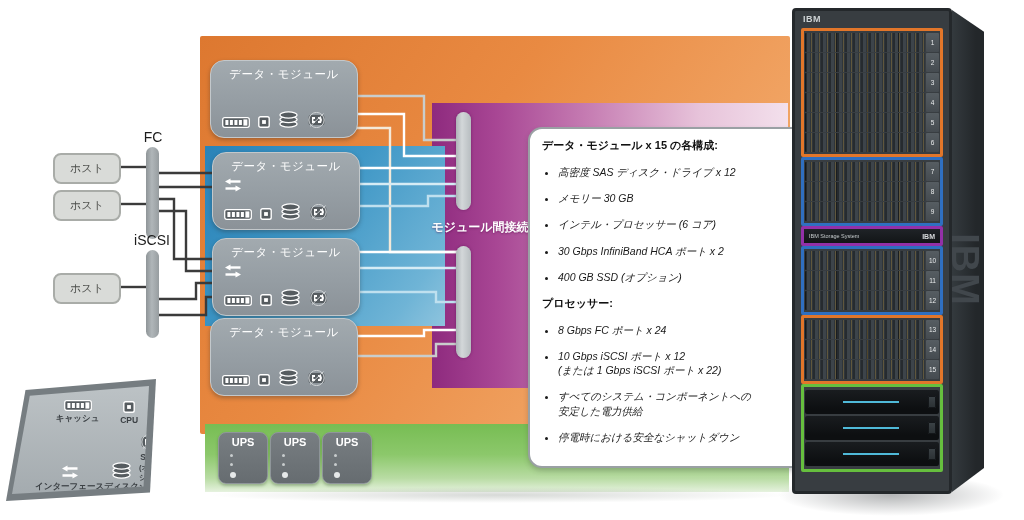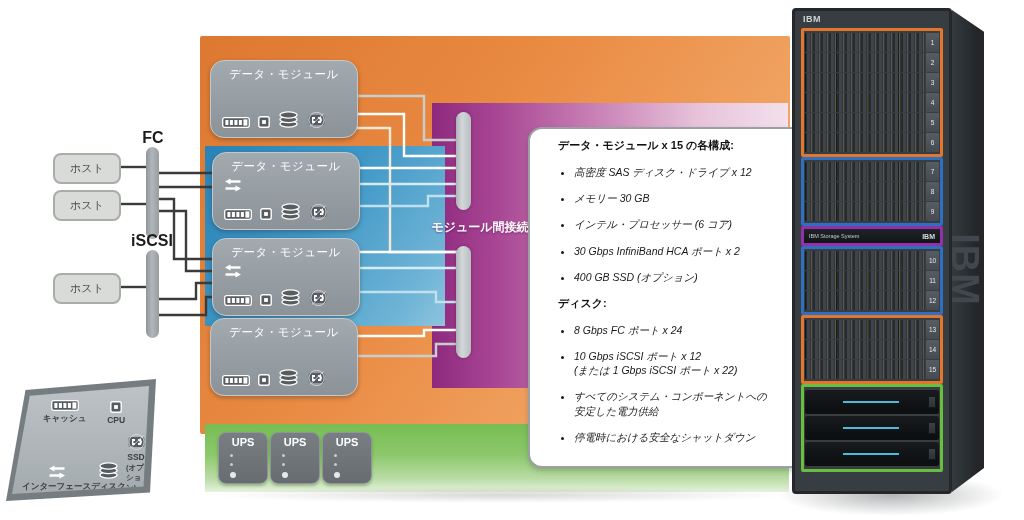--- a/index.html
+++ b/index.html
@@ -39,47 +39,47 @@
   .m2{left:212px;top:152px;}
   .m3{left:212px;top:238px;}
   .m4{left:210px;top:318px;}
 
   
   .host{width:64px;height:27px;border-radius:8px;background:#d9dbd8;border:2px solid #a9aca8;
     display:flex;align-items:center;justify-content:center;font-size:11px;color:#4c4e4b;}
   .h1{left:53px;top:153px;} .h2{left:53px;top:190px;} .h3{left:53px;top:273px;}
   .fbar{left:146px;width:13px;border-radius:7px;background:linear-gradient(90deg,#8f9598,#b0b6b9 45%,#979da0);}
   .fbar.fc{top:147px;height:92px;} .fbar.iscsi{top:250px;height:88px;}
-  .fab-label{font-size:16px;font-weight:bold;color:#1c1c1c;}
+  .fab-label{font-size:14px;font-weight:normal;color:#1c1c1c;}
   .lab-fc{left:140px;top:129px;width:26px;text-align:center;}
   .lab-iscsi{left:128px;top:232px;width:48px;text-align:center;}
 
   
   .ups-box{top:432px;width:48px;height:50px;border-radius:8px;border:1px solid #8f969a;
     background:linear-gradient(180deg,#787e82,#666c70);box-shadow:0 2px 3px rgba(30,60,20,.3);}
   .ups-box .u-label{position:absolute;top:3px;left:0;width:100%;text-align:center;
     color:#fff;font-weight:bold;font-size:11px;}
   .ups-box .dot{position:absolute;left:11px;border-radius:50%;background:#e6e9ea;}
   .u1{left:218px;} .u2{left:270px;} .u3{left:322px;}
 
   
   .legend-outer{left:6px;top:379px;width:150px;height:122px;
     clip-path:polygon(13% 9%,100% 0%,96% 93%,0% 100%);background:#767d81;}
   .legend-inner{position:absolute;left:6px;top:7px;width:137px;height:108px;
     clip-path:polygon(13% 9%,100% 0%,96% 93%,0% 100%);
     background:linear-gradient(180deg,#bcc2c5,#a4abaf);}
-  .lg-rows{position:absolute;left:10px;top:14px;width:124px;display:flex;flex-direction:column;gap:9px;}
+  .lg-rows{position:absolute;left:23px;top:14px;width:124px;display:flex;flex-direction:column;gap:9px;}
   .lg-row{display:flex;justify-content:space-evenly;align-items:flex-end;}
   .lg-item{display:flex;flex-direction:column;align-items:center;gap:2px;}
   .lg-label{font-size:8.5px;font-weight:bold;color:#3c4145;white-space:nowrap;}
   .lg-note{font-size:7.5px;font-weight:bold;color:#3c4145;margin-top:-1px;}
 
   
   .callout{left:528px;top:127px;width:256px;background:#fff;border:2px solid #9aa0a4;
-    border-radius:14px;padding:9px 12px 10px 28px;box-shadow:0 3px 5px rgba(60,60,60,.25);}
+    border-radius:14px;padding:9px 12px 10px 12px;box-shadow:0 3px 5px rgba(60,60,60,.25);}
   .co-head{font-size:11px;font-weight:bold;color:#111;margin:6px 0 2px 0;}
   .co-head:first-child{margin-top:0;}
   .co-list{margin:0 0 2px 0;padding-left:16px;}
   .co-list li{font-size:10.5px;color:#1a1a1a;line-height:1.35;margin:12px 0;white-space:pre-line;font-style:italic;}
 
   
   .rack{left:792px;top:6px;width:198px;height:502px;}
   .rk-shadow{position:absolute;left:-14px;top:468px;width:226px;height:42px;border-radius:50%;
     background:radial-gradient(closest-side,rgba(40,45,48,.35),transparent);}
   .rk-side{position:absolute;left:160px;top:4px;width:32px;height:482px;overflow:hidden;
@@ -425,21 +425,21 @@
   <div class="abs callout">
     <div>
         <div class="co-head">データ・モジュール x 15 の各構成:</div>
         <ul class="co-list">
           <li>高密度 SAS ディスク・ドライブ x 12</li>
           <li>メモリー 30 GB</li>
           <li>インテル・プロセッサー (6 コア)</li>
           <li>30 Gbps InfiniBand HCA ポート x 2</li>
           <li>400 GB SSD (オプション)</li>
         </ul>
-        <div class="co-head">ディスク:</div>
+        <div class="co-head">プロセッサー:</div>
         <ul class="co-list">
           <li>8 Gbps FC ポート x 24</li>
           <li>10 Gbps iSCSI ポート x 12
 (または 1 Gbps iSCSI ポート x 22)</li>
         </ul>
         <ul class="co-list">
           <li>すべてのシステム・コンポーネントへの
 安定した電力供給</li>
           <li>停電時における安全なシャットダウン</li>
         </ul>

